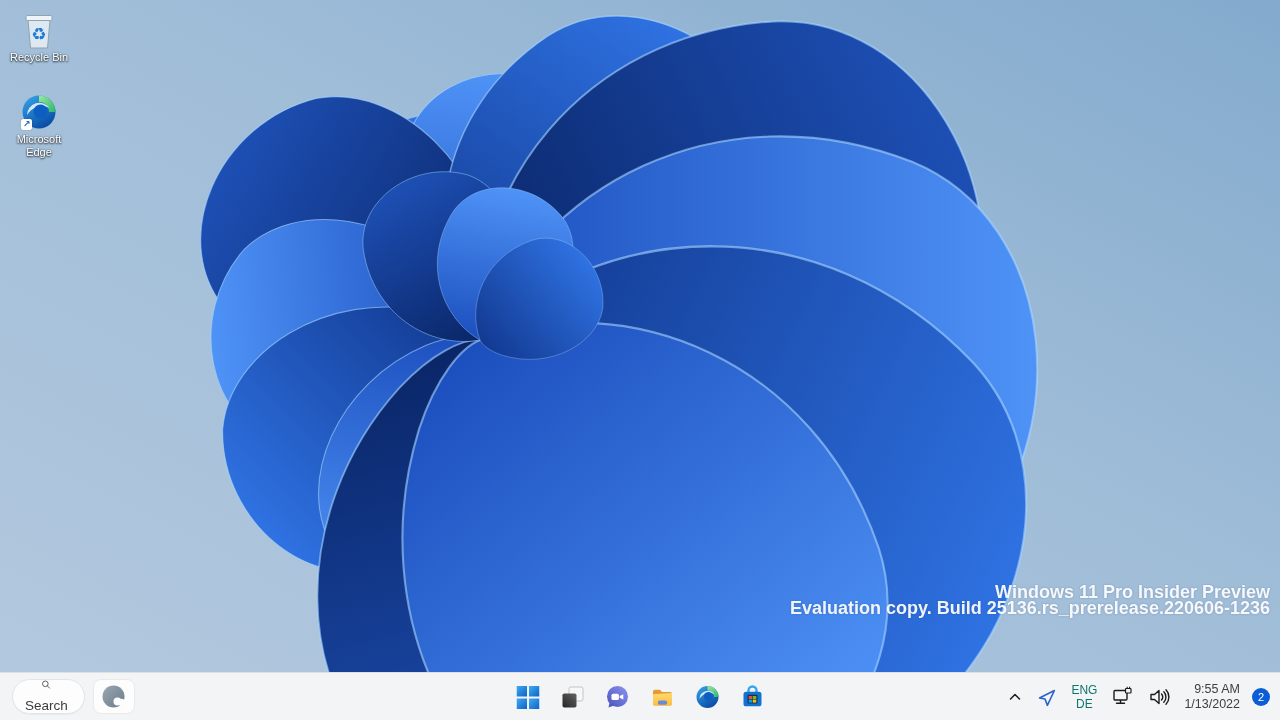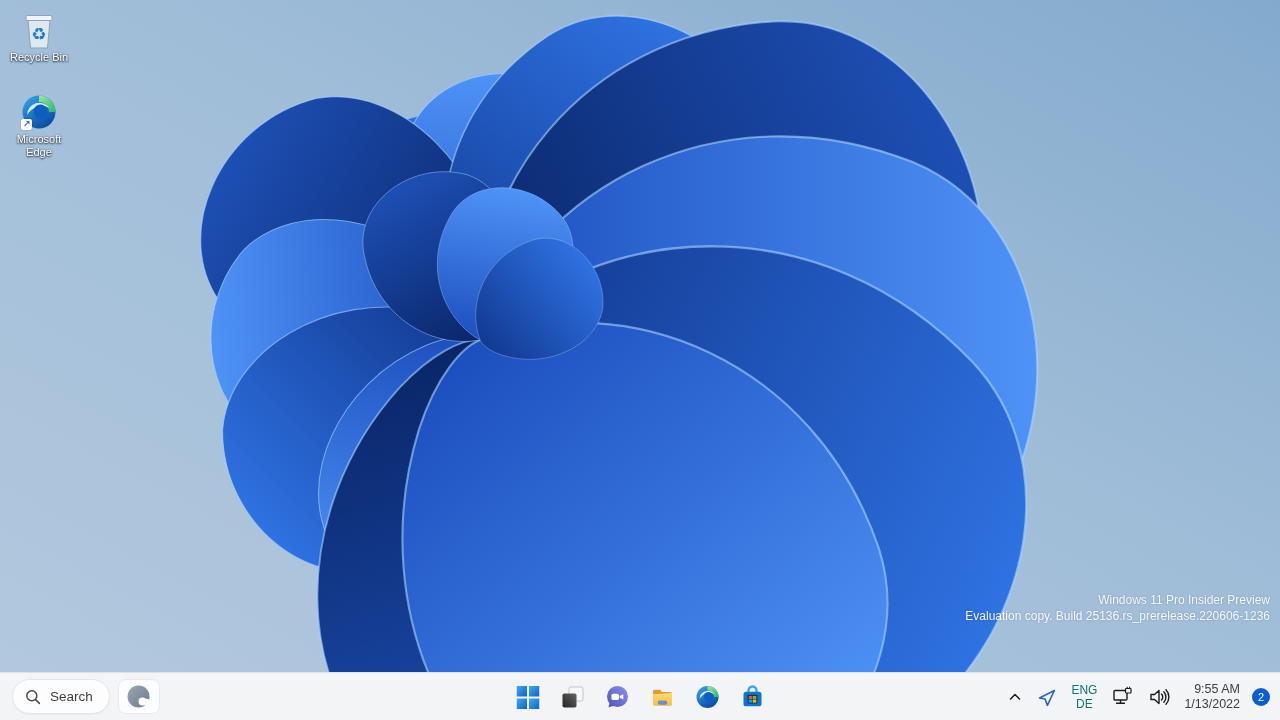--- a/index.html
+++ b/index.html
@@ -16,32 +16,32 @@
   .desk-icon { width:70px; padding:4px 0 6px; margin-bottom:18px; display:flex;
     flex-direction:column; align-items:center; border-radius:4px; cursor:default; }
   .desk-icon .glyph { width:38px; height:40px; display:flex; align-items:center; justify-content:center; position:relative; }
   .desk-icon .label { margin-top:1px; font-size:11px; line-height:13px; color:#fff;
     text-align:center; text-shadow:0 1px 2px rgba(0,0,0,.85), 0 0 2px rgba(0,0,0,.5); }
   .shortcut-arrow { position:absolute; left:1px; bottom:2px; width:11px; height:11px;
     background:#fff; border-radius:2px; box-shadow:0 0 1px rgba(0,0,0,.5);
     font-size:9px; line-height:11px; text-align:center; color:#2667c9; font-weight:bold; }
 
   
-  .watermark { position:absolute; right:10px; bottom:48px; text-align:right;
-    color:rgba(255,255,255,.93); font-size:12px; line-height:16px;
-    text-shadow:0 0 2px rgba(40,70,120,.35); }
+  .watermark { position:absolute; right:10px; bottom:56px; text-align:right;
+    color:rgba(255,255,255,.93); font-size:18px; line-height:16px;
+    text-shadow:0 0 2px rgba(40,70,120,.35);font-weight:bold; }
 
   
   .taskbar { position:absolute; left:0; right:0; bottom:0; height:48px;
     background:#f2f4f6; border-top:1px solid rgba(0,0,0,.08);
     display:flex; align-items:center; }
   .tb-left { position:absolute; left:12px; top:6px; display:flex; gap:8px; align-items:center; }
   .search-pill { height:35px; padding:0 16px 0 12px; background:#fdfdfd;
     border:1px solid #e3e5e8; border-radius:18px; display:flex; align-items:center;
-    gap:9px; box-shadow:0 1px 1px rgba(0,0,0,.04); cursor:pointer; }
+    gap:9px; box-shadow:0 1px 1px rgba(0,0,0,.04); cursor:pointer;flex-direction:column; }
   .search-pill span { font-size:13.5px; color:#3c3c3c; }
   .widgets-btn { width:42px; height:35px; background:#fdfdfd; border:1px solid #e8eaec;
     border-radius:8px; display:flex; align-items:center; justify-content:center; cursor:pointer; }
 
   .tb-center { position:absolute; left:50%; top:4px; transform:translateX(-50%);
     display:flex; gap:5px; }
   .tb-btn { width:40px; height:40px; border-radius:6px; display:flex;
     align-items:center; justify-content:center; cursor:pointer; }
 
   .tb-right { position:absolute; right:10px; top:0; height:48px; display:flex;

